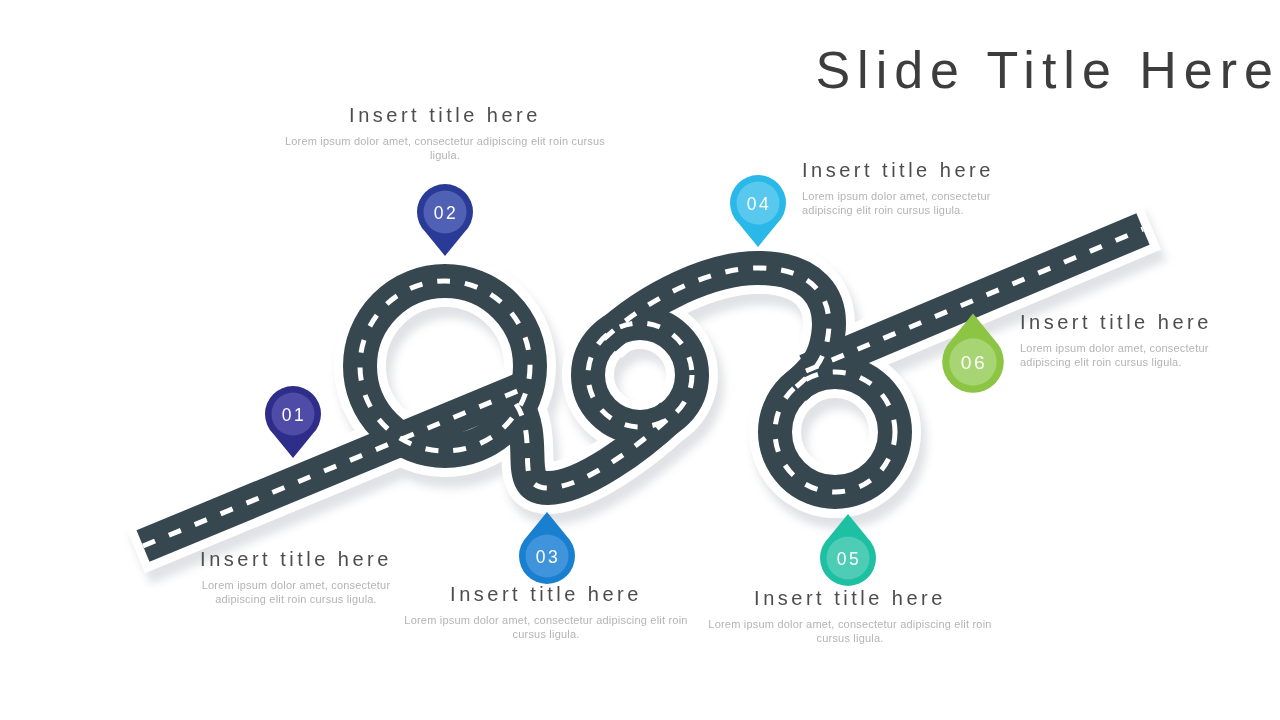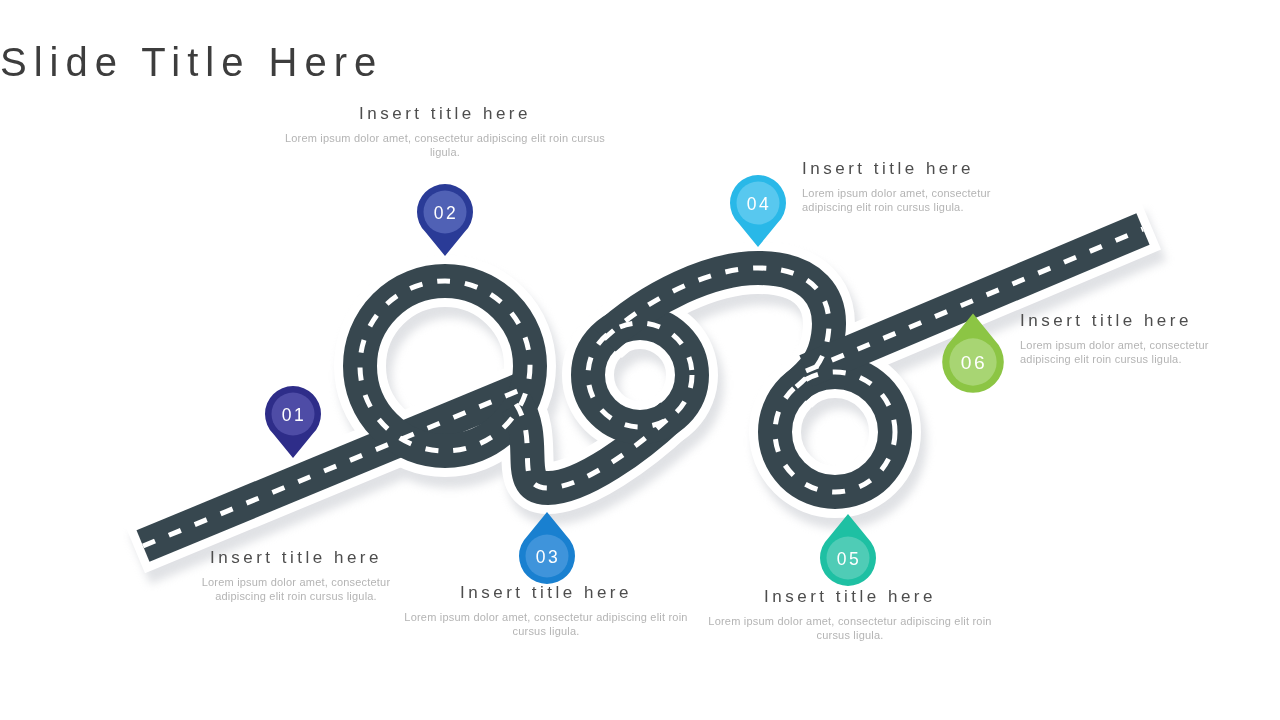--- a/index.html
+++ b/index.html
@@ -1,37 +1,37 @@
 <!DOCTYPE html>
 <html><head>
 <meta charset="utf-8">
 <style>
   html,body { margin:0; padding:0; background:#e8e8e8; }
   .slide {
     position:relative; width:1280px; height:720px; background:#ffffff;
     overflow:hidden; font-family:"Liberation Sans", sans-serif;
   }
   .slide-title {
-    position:absolute; left:0; right:0; top:40px; text-align:left;
-    font-size:40px; font-weight:400; letter-spacing:7px; color:#3d3d3d;
+    position:absolute; left:0; right:0; top:40px; text-align:right;
+    font-size:52px; font-weight:400; letter-spacing:7px; color:#3d3d3d;
   }
   .road-svg { position:absolute; left:0; top:0; width:1280px; height:720px; }
   .lyr { fill:none; stroke-linejoin:round; stroke-linecap:butt; }
   .lyr-shadow { stroke-width:54px; filter:blur(4px); transform:translate(5px,10px); opacity:.55; }
   .lyr-casing { stroke-width:52px; }
   .lyr-road   { stroke-width:34px; }
   .lyr-dash   { stroke-width:5px; stroke-dasharray:13 15; }
   .pin-num {
     font-family:"Liberation Sans", sans-serif; font-size:17.5px; font-weight:400;
     letter-spacing:2.5px; text-anchor:middle;
   }
   .tb { position:absolute; }
   .tb.center { text-align:center; }
   .tb h3 {
-    margin:0 0 7px 0; font-size:17px; font-weight:400;
+    margin:0 0 7px 0; font-size:20px; font-weight:400;
     letter-spacing:3.5px; color:#4d4d4d;
   }
   .tb p {
     margin:0; font-size:11px; line-height:1.28; color:#b4b4b4; letter-spacing:.2px;
   }
   .tb-02 { left:280px; top:104px;  width:330px; }
   .tb-04 { left:802px; top:159px;  width:200px; }
   .tb-06 { left:1020px; top:311px; width:200px; }
   .tb-01 { left:186px; top:548px;  width:220px; }
   .tb-03 { left:396px; top:583px;  width:300px; }

